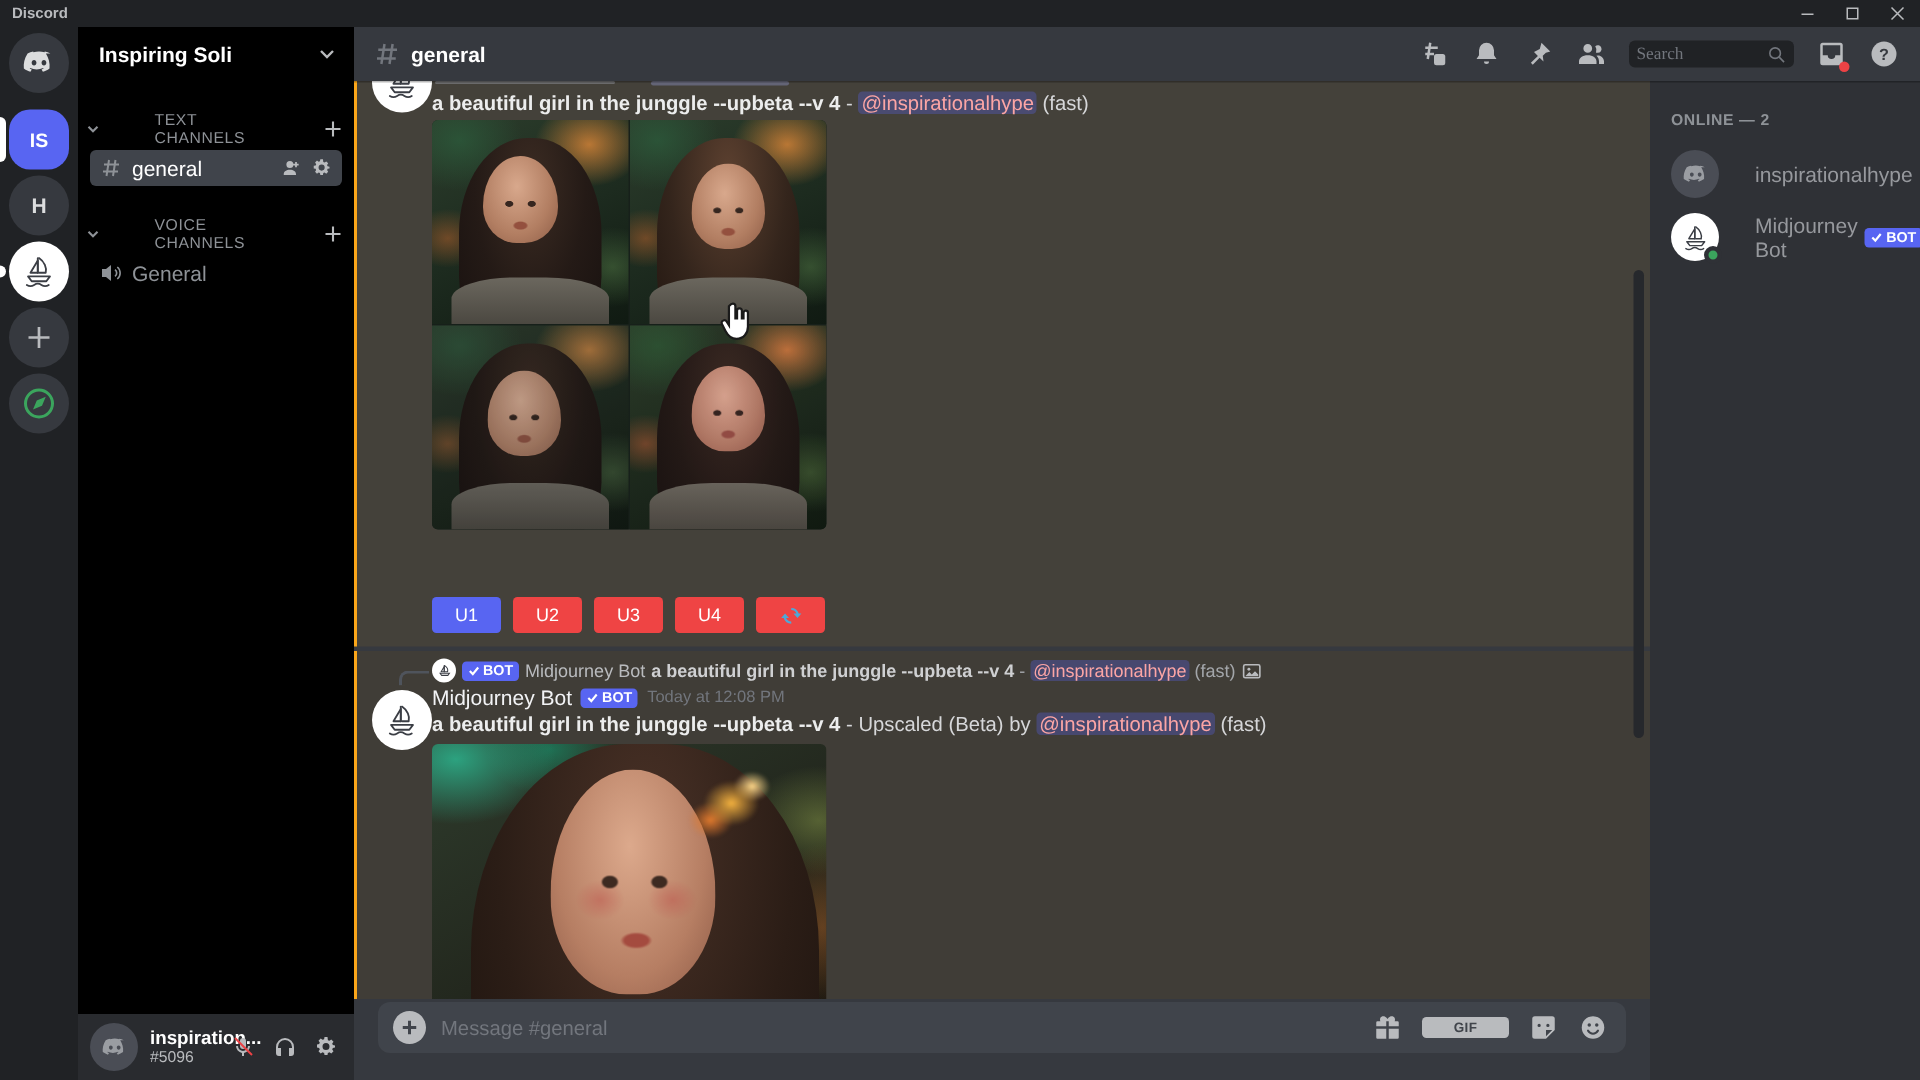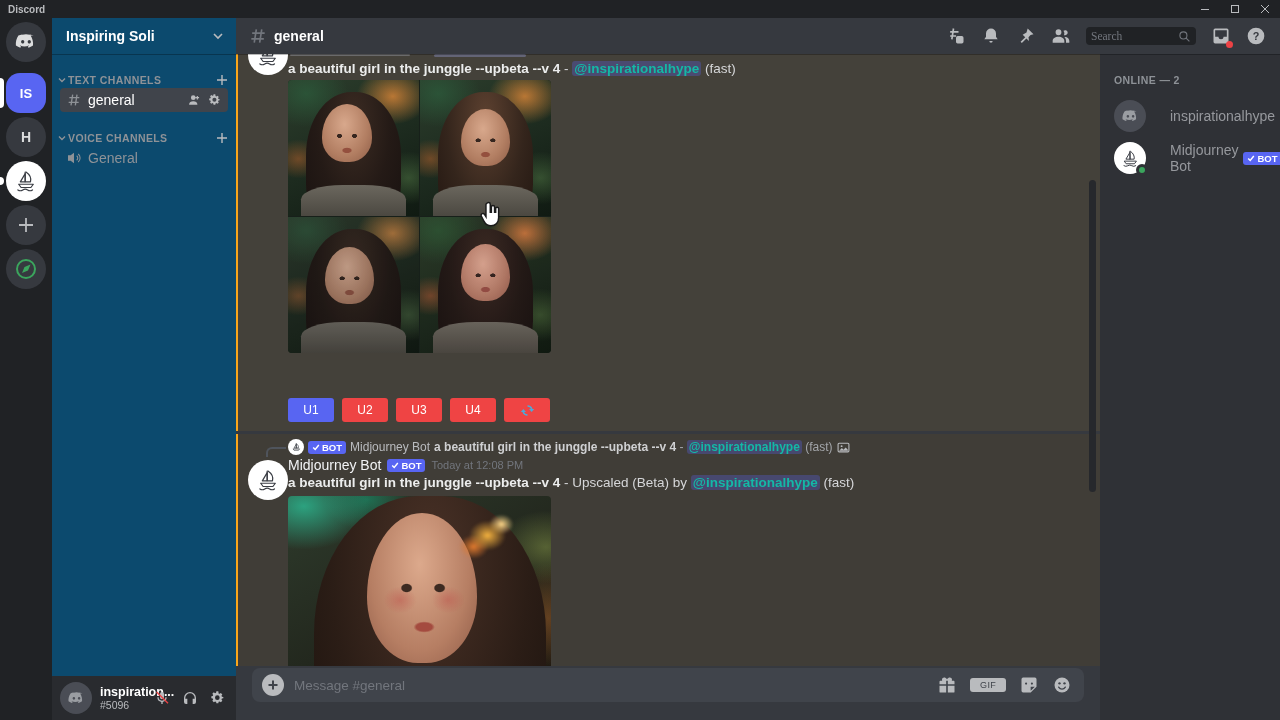--- a/index.html
+++ b/index.html
@@ -20,24 +20,24 @@
   .rail-is     { top:55px; border-radius:14px; background:#5865f2; color:#fff; font-size:13px; font-weight:bold; }
   .rail-h      { top:99px; font-size:14px; font-weight:bold; color:#dcddde; }
   .rail-mj     { top:143px; background:#ffffff; }
   .rail-add    { top:187px; }
   .rail-explore{ top:231px; }
   .rail-pill { position:absolute; left:0; width:4px; background:#fff; border-radius:0 4px 4px 0; }
   .pill-is { top:60px; height:30px; }
   .pill-mj { top:159px; height:8px; }
 
   
-  .sidebar { position:absolute; left:52px; top:18px; width:184px; bottom:0; background:#0c4a6e; z-index:30; }
+  .sidebar { position:absolute; left:52px; top:18px; width:184px; bottom:0; background:#000000; z-index:30; }
   .guild-header { height:36px; display:flex; align-items:center; padding:0 12px 0 14px; font-size:14px; font-weight:bold; color:#fff; box-shadow:0 1px 0 rgba(0,0,0,0.28); cursor:pointer; }
   .guild-header .chev { margin-left:auto; color:#b9bbbe; }
-  .section-head { display:flex; align-items:center; margin:20px 8px 2px 6px; color:#8e9297; font-size:10.5px; font-weight:bold; letter-spacing:.4px; cursor:pointer; }
+  .section-head { display:flex; align-items:center; margin:20px 8px 2px 6px; color:#8e9297; font-size:10.5px; font-weight:normal; letter-spacing:.4px; cursor:pointer;gap:35px; }
   .section-head .chev { margin-right:2px; }
   .section-head .add { margin-left:auto; color:#b9bbbe; cursor:pointer; }
   .channel-row { display:flex; align-items:center; margin:1px 8px; padding:4px 6px; border-radius:4px; color:#8e9297; cursor:pointer; font-size:14px; gap:6px; }
   .channel-row.active { background:#40444b; color:#fff; font-weight:500; }
   .channel-row .tail { margin-left:auto; display:flex; gap:6px; color:#b9bbbe; }
   .user-panel { position:absolute; left:0; right:0; bottom:0; height:44px; background:#292b2f; display:flex; align-items:center; padding:0 6px 0 8px; }
   .user-panel .uname { font-size:12.5px; font-weight:bold; color:#fff; line-height:13px; }
   .user-panel .utag { font-size:10.5px; color:#b9bbbe; }
   .user-panel .u-btn { width:24px; height:24px; display:flex; align-items:center; justify-content:center; color:#b9bbbe; cursor:pointer; margin-left:4px; }
 
@@ -54,21 +54,21 @@
   
   .chat { position:absolute; left:236px; top:54px; width:864px; bottom:0; background:#36393f; overflow:hidden; }
   .msg { position:relative; border-left:2px solid #faa61a; overflow:hidden; }
   .msg1 { height:377px; background:#44413a; }
   .msg2 { margin-top:3px; height:232px; background:#403d37; }
   .avatar40 { width:40px; height:40px; border-radius:50%; overflow:hidden; cursor:pointer; }
   .mj-av { background:#fff; display:flex; align-items:center; justify-content:center; }
   .dc-av { background:#4a4d55; display:flex; align-items:center; justify-content:center; }
   .msg-text { position:absolute; left:50px; font-size:13.5px; color:#d6d7d9; white-space:pre-wrap; }
   .bold-prompt { font-weight:bold; color:#eceded; }
-  .mention { background:rgba(88,101,242,0.3); color:#14b8a6; border-radius:3px; padding:0 2px; font-weight:700; cursor:pointer; }
+  .mention { background:rgba(88,101,242,0.3); color:#fca5a5; border-radius:3px; padding:0 2px; font-weight:400; cursor:pointer; }
   .bot-badge { display:inline-flex; align-items:center; gap:2px; background:#5865f2; color:#fff; font-size:9.5px; font-weight:bold; border-radius:3px; padding:1px 4px; line-height:11px; vertical-align:middle; }
   .timestamp { font-size:11px; color:#72767d; font-weight:normal; }
 
   .cut-frag { position:absolute; background:#7d81a8; opacity:.55; border-radius:2px; }
 
   .grid-image { position:absolute; left:50px; top:26px; width:263px; height:273px; border-radius:4px; overflow:hidden; display:grid; grid-template-columns:1fr 1fr; grid-template-rows:1fr 1fr; gap:1px; background:#17201a; cursor:pointer; }
   .btn-row { position:absolute; left:50px; display:flex; gap:8px;margin-top:36px; }
   .row1 { top:308px; } .row2 { top:340px; }
   .mjbtn { width:46px; height:24px; border:none; border-radius:3px; background:#ef4444; color:#fff; font-family:inherit; font-size:12px; font-weight:500; display:flex; align-items:center; justify-content:center; cursor:pointer; }
   .mjbtn.primary { background:#5865f2; }
@@ -85,21 +85,21 @@
   .chat-scrollbar { position:absolute; right:4px; top:126px; width:7px; height:312px; background:#26282c; border-radius:4px; z-index:20; cursor:pointer; }
 
   
   .composer { position:absolute; left:0; right:0; bottom:0; height:52px; background:#36393f; z-index:15; }
   .composer-box { position:absolute; left:16px; right:16px; top:0; height:34px; background:#40444b; border-radius:8px; display:flex; align-items:center; padding:0 12px 0 10px; }
   .attach { width:22px; height:22px; border-radius:50%; background:#b9bbbe; color:#40444b; display:flex; align-items:center; justify-content:center; cursor:pointer; flex:none; }
   .composer-box input { flex:1; background:transparent; border:none; outline:none; color:#dcddde; font-size:13.5px; font-family:inherit; margin-left:10px; }
   .composer-box input::placeholder { color:#72767d; }
   .comp-icons { display:flex; align-items:center; gap:13px; color:#b9bbbe; }
   .comp-icons .ci { cursor:pointer; }
-  .gif-pill { background:#b9bbbe; color:#40444b; font-size:9px; font-weight:normal; border-radius:3px; padding:2px 10px; letter-spacing:.3px; }
+  .gif-pill { background:#b9bbbe; color:#40444b; font-size:9px; font-weight:bold; border-radius:3px; padding:2px 21px; letter-spacing:.3px; }
 
   
   .members { position:absolute; right:0; top:54px; width:180px; bottom:0; background:#2f3136; padding:20px 8px 0 14px; z-index:25; }
   .members-header { font-size:10.5px; font-weight:bold; color:#8e9297; letter-spacing:.4px; margin-bottom:10px; }
   .member-row { display:flex; align-items:center; gap:24px; height:40px; margin-bottom:2px; border-radius:4px; cursor:pointer; }
   .member-row .m-av { position:relative; width:32px; height:32px; border-radius:50%; flex:none; display:flex; align-items:center; justify-content:center; }
   .m-name { color:#96989d; font-size:14px; font-weight:500; display:flex; align-items:center; gap:5px; min-width:0; }
   .status-dot { position:absolute; right:-2px; bottom:-2px; width:12px; height:12px; border-radius:50%; background:#3ba55d; border:3px solid #2f3136; }
 
   

